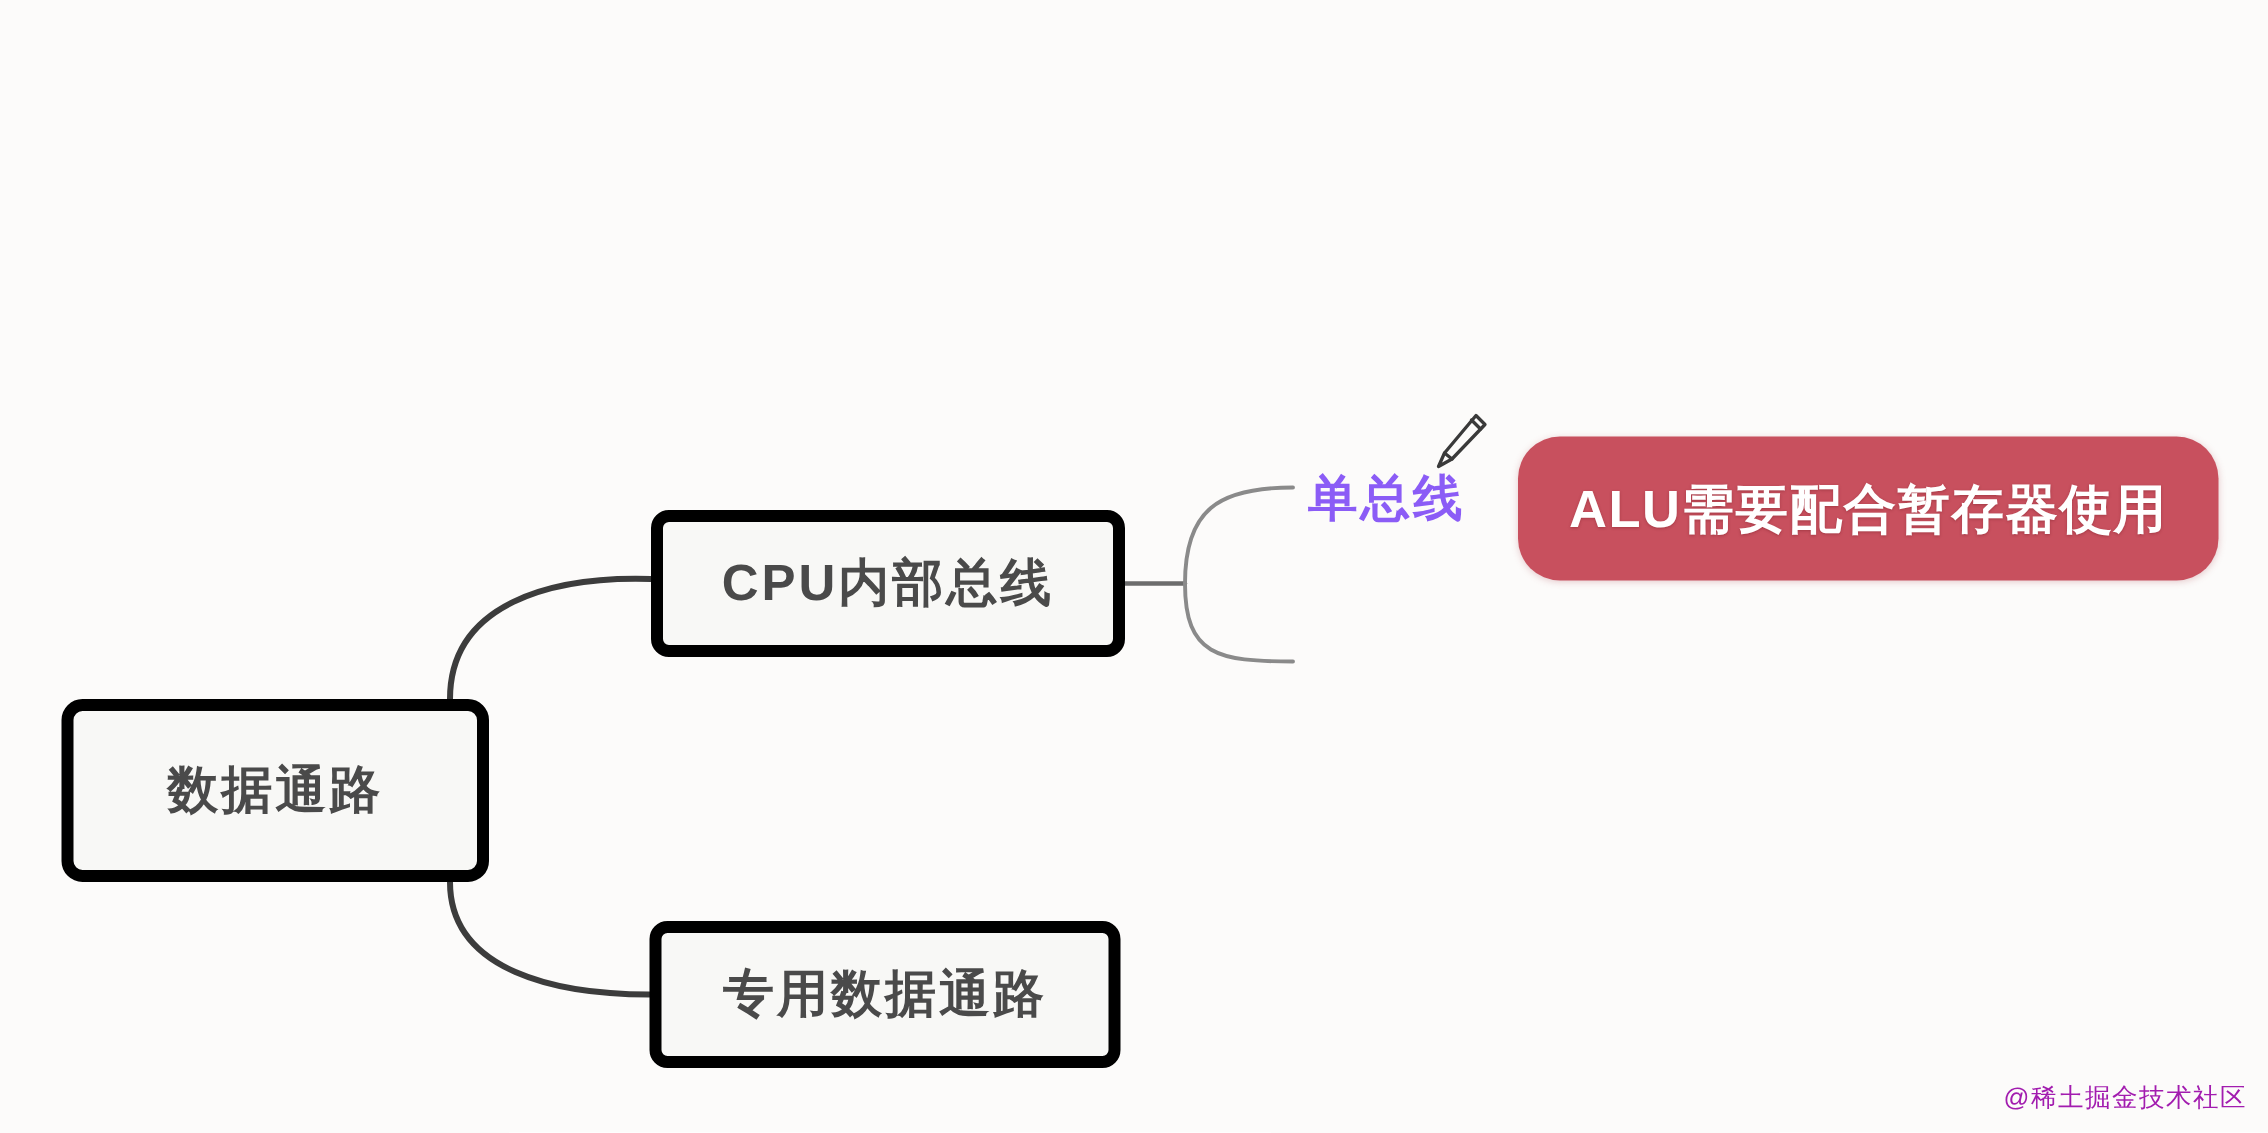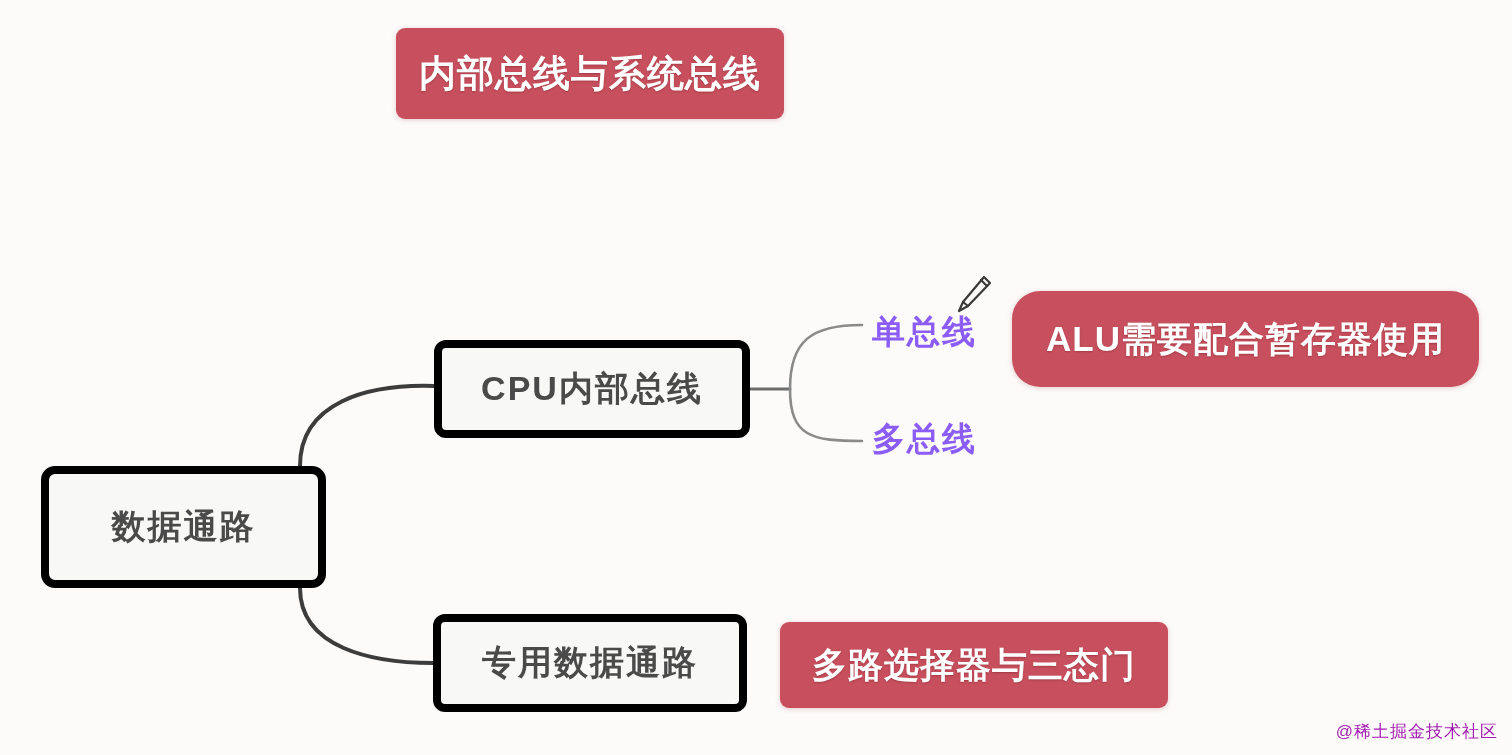--- a/index.html
+++ b/index.html
@@ -107,36 +107,33 @@
 
     <path d="M 300 588 C 300 648, 372 663, 433 663" fill="none" stroke="#3c3c3c" stroke-width="4" stroke-linecap="round"></path>
 
     <path d="M 750 389 L 790 389" fill="none" stroke="#6c6c6c" stroke-width="3" stroke-linecap="round"></path>
 
     <path d="M 790 389 C 790 340, 812 325, 862 325" fill="none" stroke="#8a8a8a" stroke-width="2.6" stroke-linecap="round"></path>
 
     <path d="M 790 389 C 790 437, 812 441, 862 441" fill="none" stroke="#8a8a8a" stroke-width="2.6" stroke-linecap="round"></path>
   </svg>
 
-  <div class="redbox" id="redbox-1" style="background:#c8505e">内部总线与系统总线</div>
 
 
   <div class="redbox" id="redbox-3" style="background:#c8505e">ALU需要配合暂存器使用</div>
 
-  <div class="redbox" id="redbox-4" style="background:#c8505e">多路选择器与三态门</div>
 
   <div class="node" id="node-root">数据通路</div>
 
   <div class="node" id="node-cpu">CPU内部总线</div>
 
   <div class="node" id="node-ded">专用数据通路</div>
 
   <div class="leaf" id="leaf-single">单总线</div>
 
-  <div class="leaf" id="leaf-multi">多总线</div>
 
   <svg id="pencil-cursor" viewBox="0 0 40 44" xmlns="http://www.w3.org/2000/svg">
     <g fill="none" stroke="#3a3a3a" stroke-width="2.2" stroke-linejoin="round" stroke-linecap="round">
       <path d="M 30 4 L 36 10 L 14 33 L 5 38 L 9 29 Z"></path>
       <path d="M 27 7 L 33 13"></path>
       <path d="M 9 29 L 14 33"></path>
     </g>
   </svg>
 
   <div id="watermark">@稀土掘金技术社区</div>

